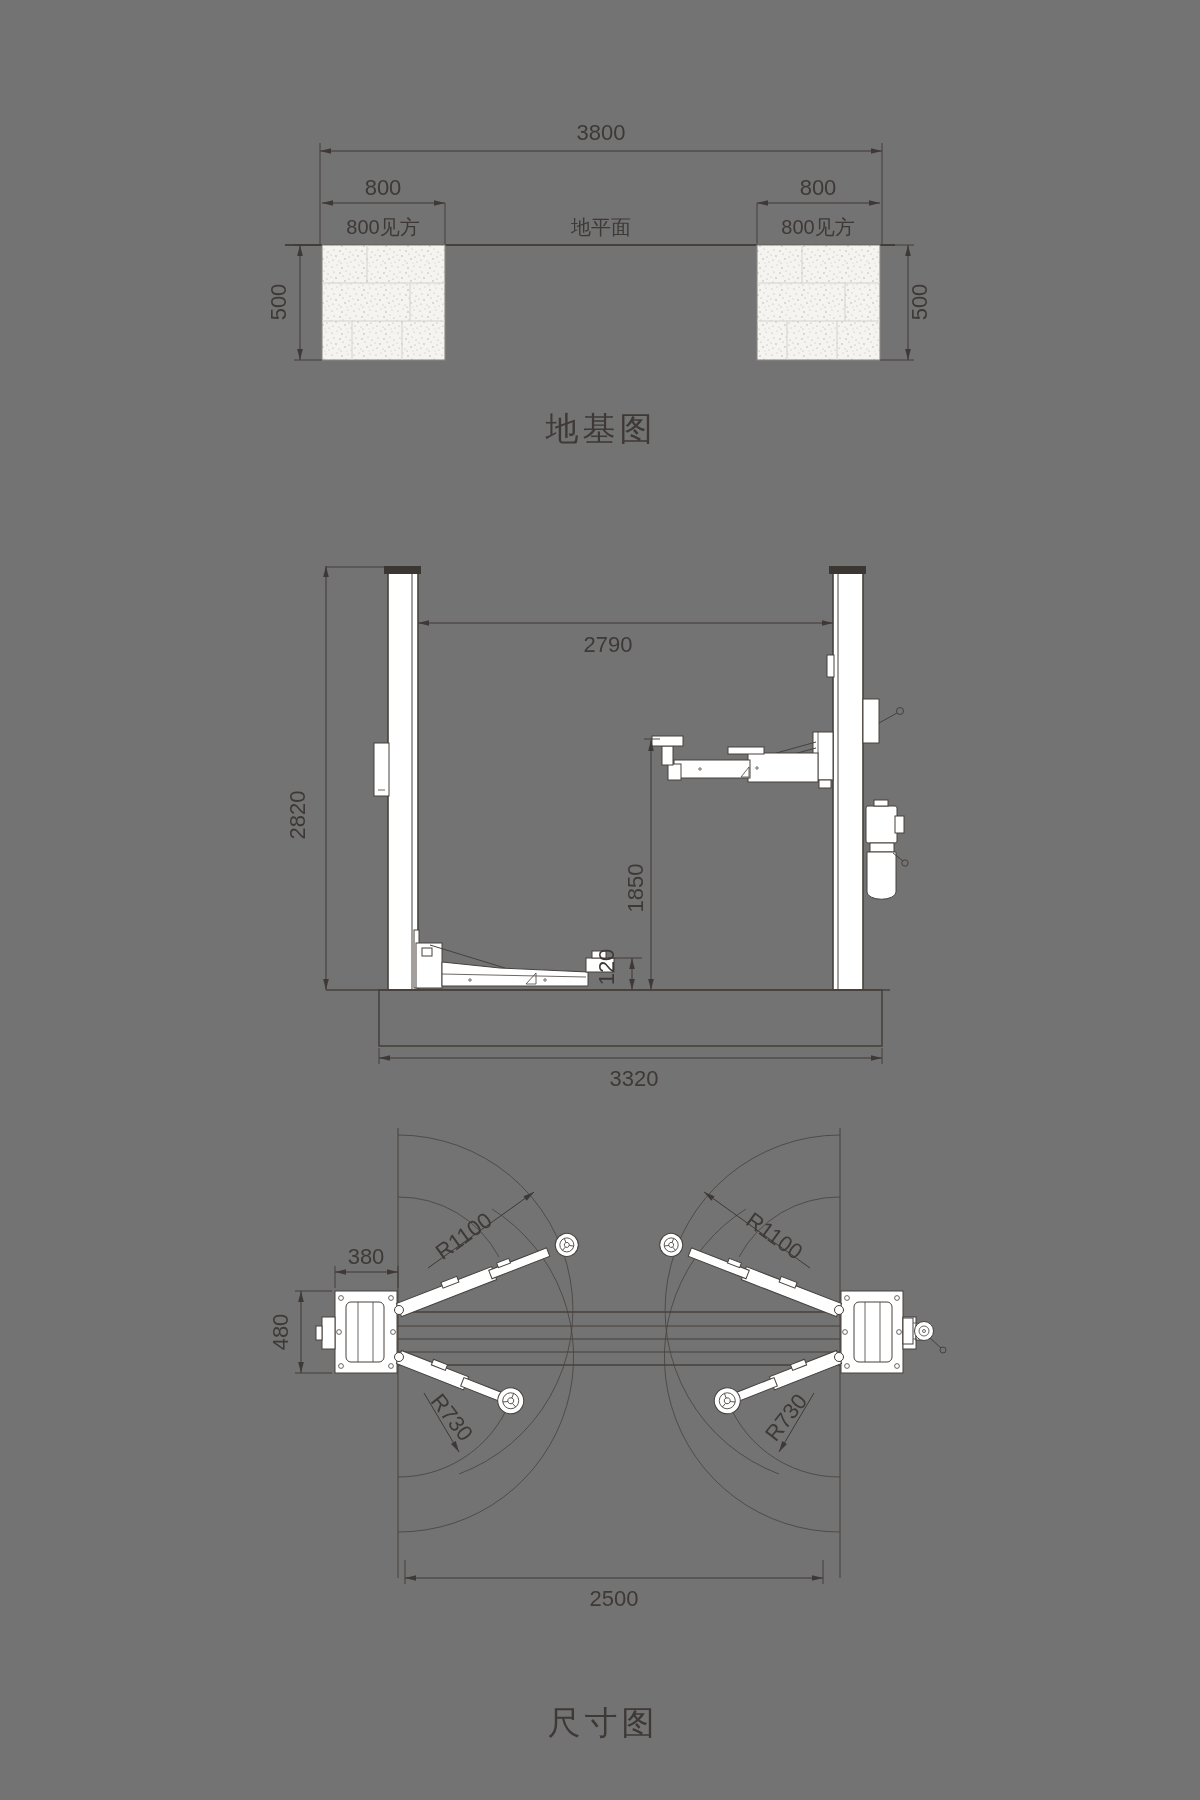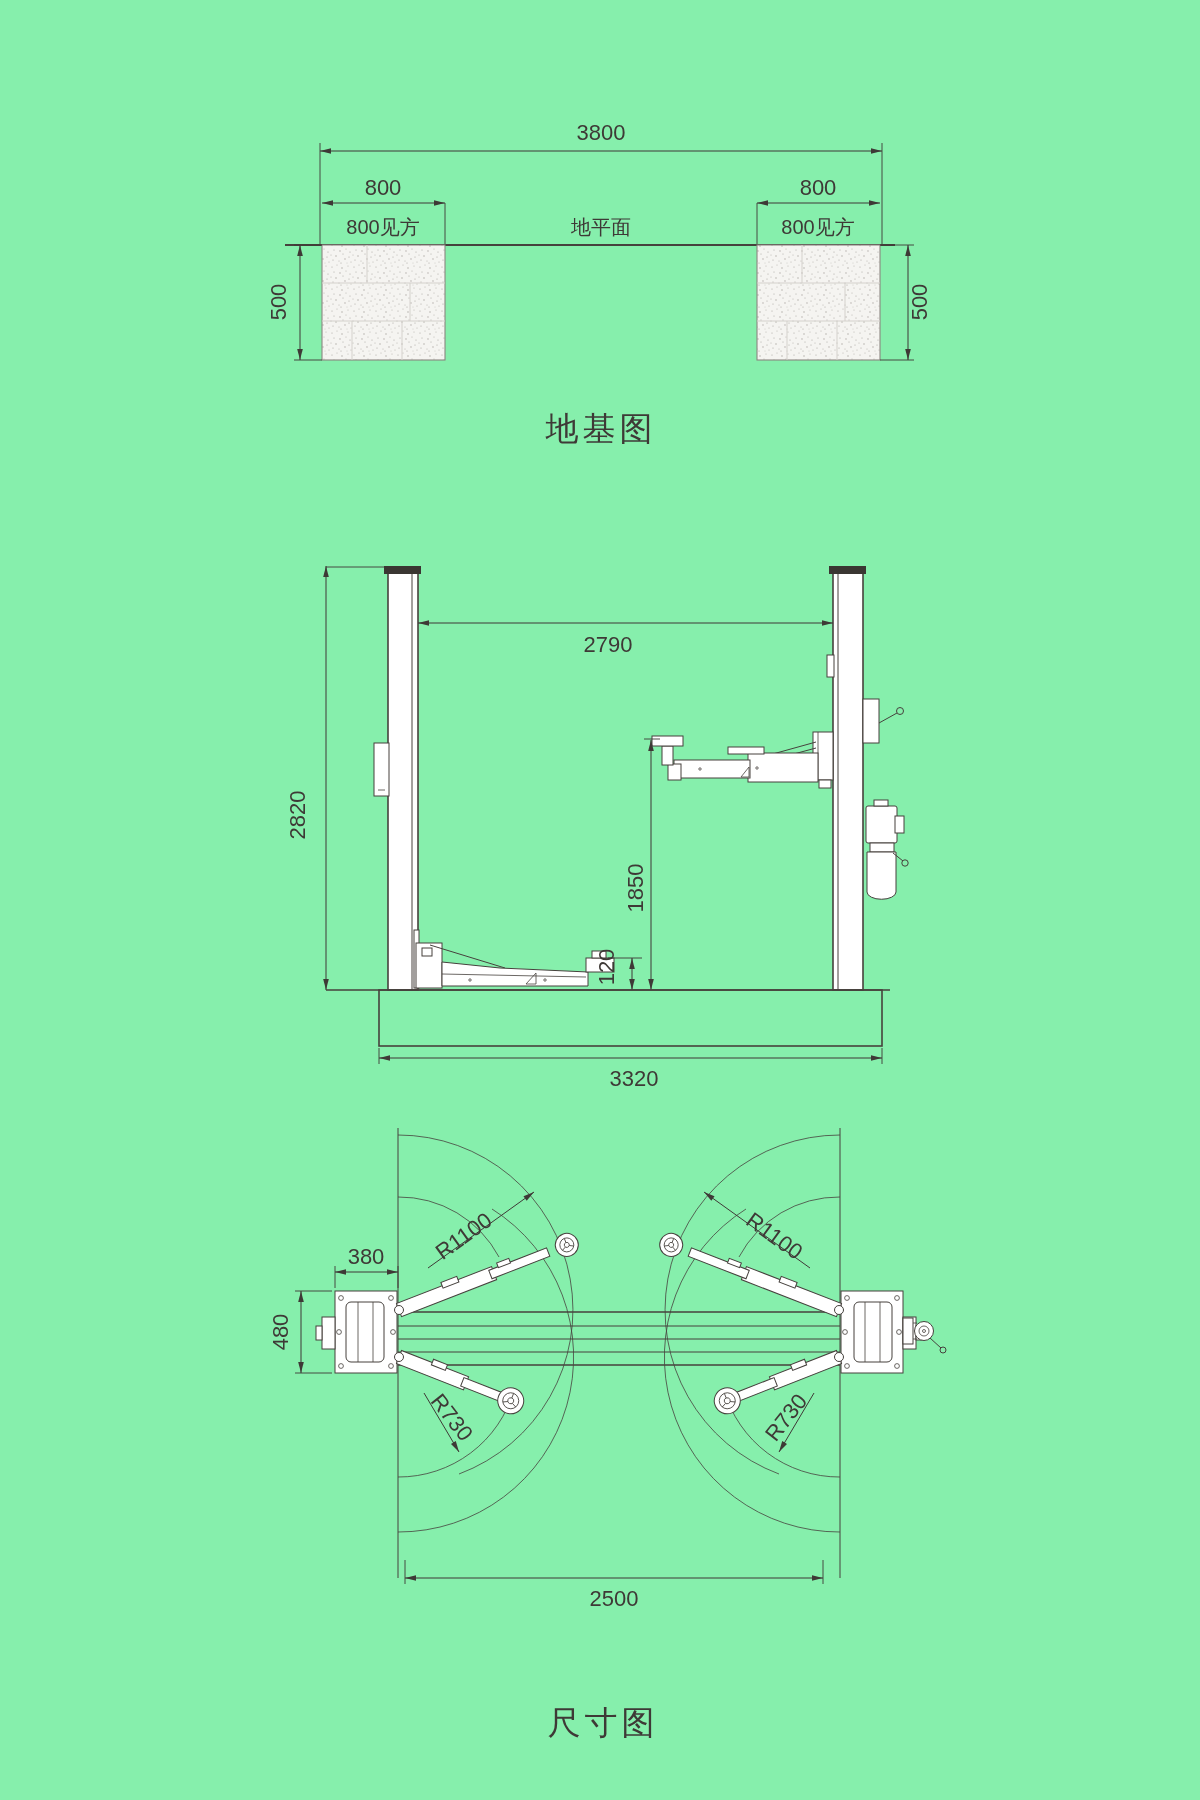--- a/index.html
+++ b/index.html
@@ -1,16 +1,16 @@
 <!DOCTYPE html>
 <html><head>
 <meta charset="utf-8">
 <style>
   html,body{margin:0;padding:0;background:#ffffff;}
-  #sheet{width:1200px;height:1800px;position:relative;background:#86efac;overflow:hidden;}
+  #sheet{width:1200px;height:1800px;position:relative;background:#737373;overflow:hidden;}
   svg{display:block;}
   text{font-family:"Liberation Sans","DejaVu Sans",sans-serif;fill:#3e3936;}
   .dim{font-size:22px;}
   .dimsmall{font-size:20px;}
   .title{font-size:33px;letter-spacing:4px;}
   .g1{stroke:#46413d;stroke-width:1.6;fill:none;stroke-linecap:butt;}
   .g2{stroke:#46413d;stroke-width:1;fill:none;}
   .gf{stroke:#46413d;stroke-width:1.6;fill:#ffffff;}
   .gf2{stroke:#46413d;stroke-width:1;fill:#ffffff;}
   .dk{fill:#3a3632;stroke:none;}

